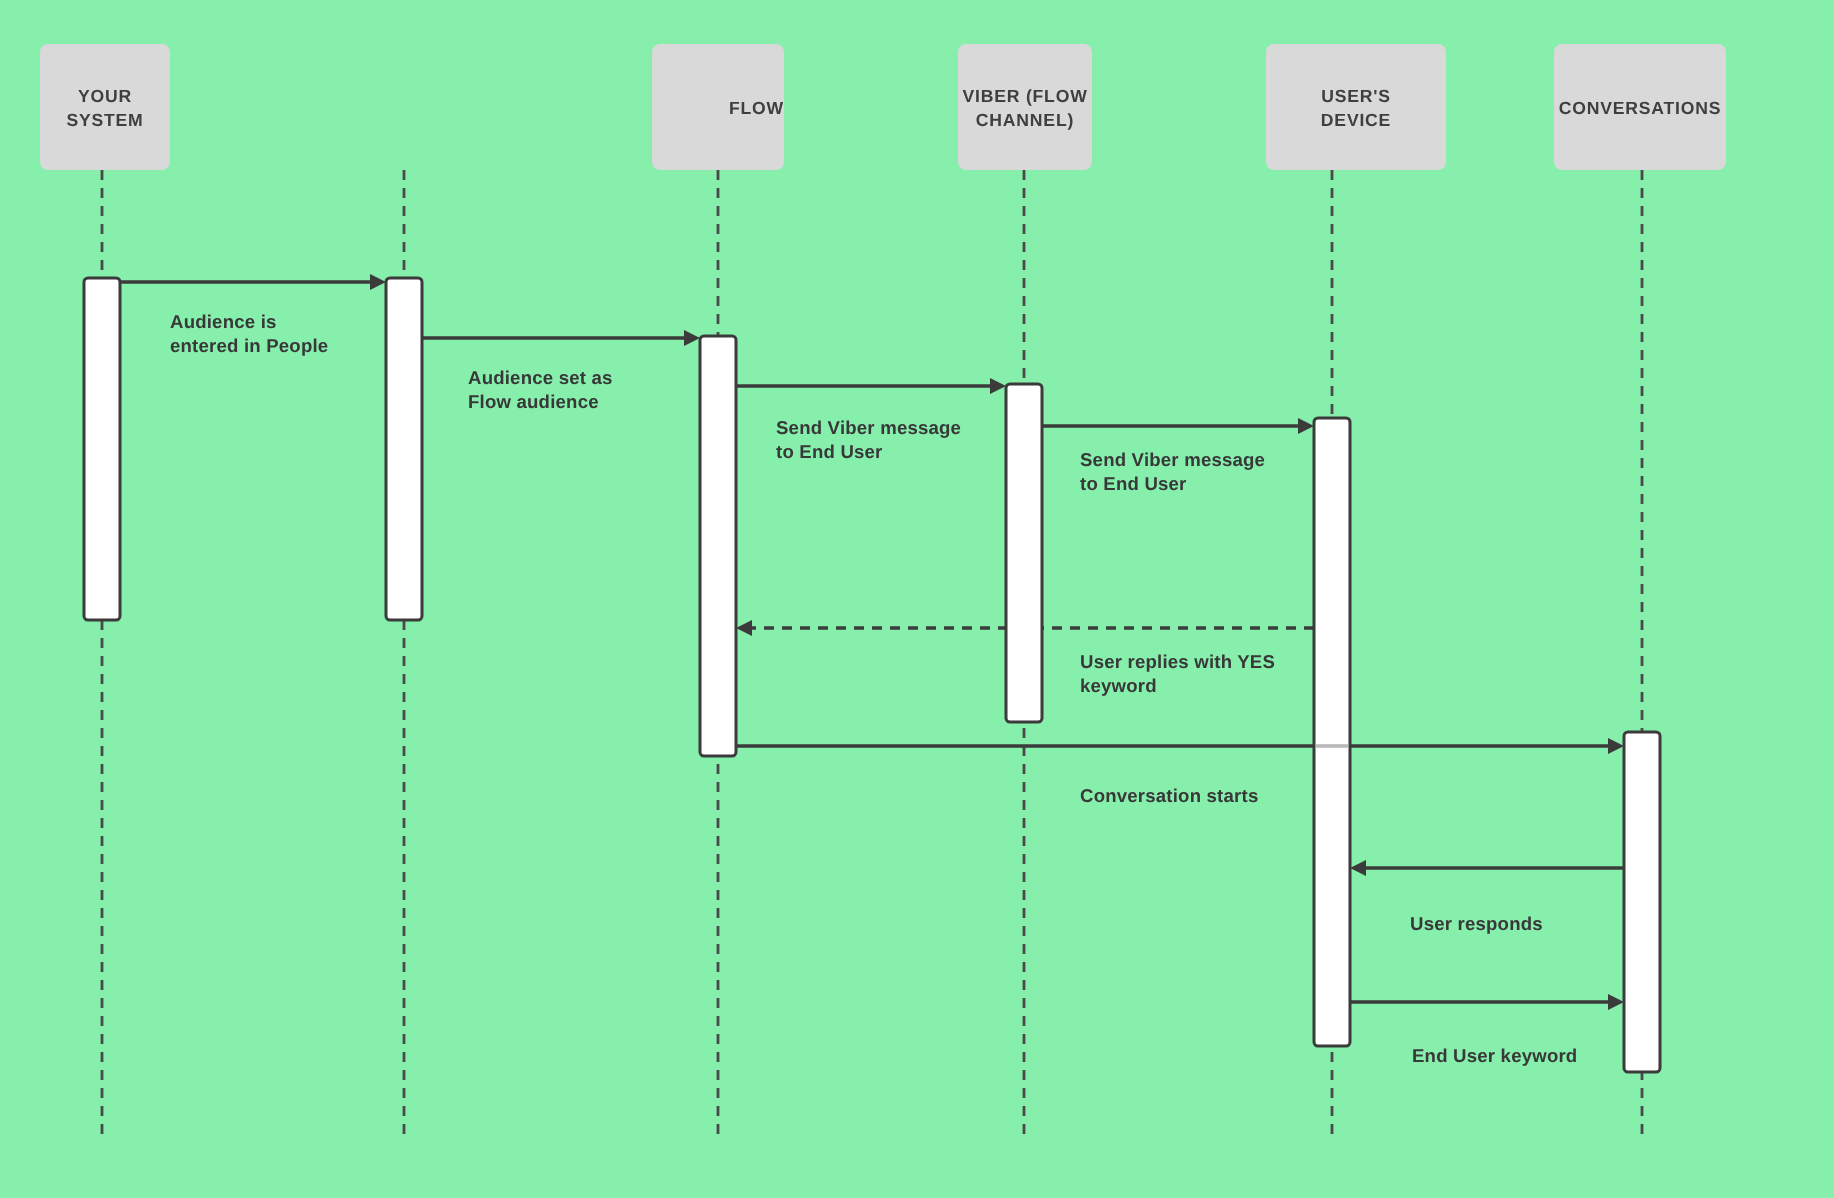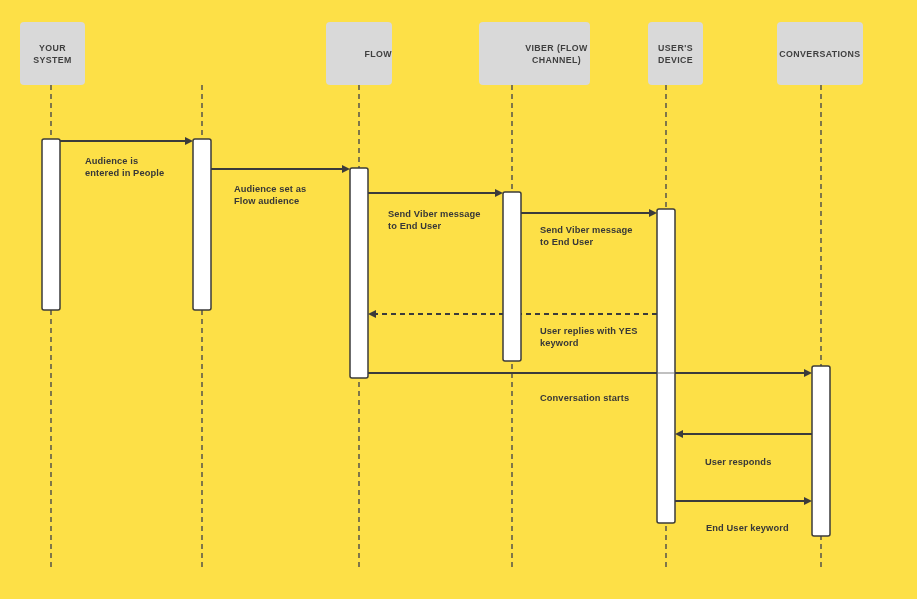--- a/index.html
+++ b/index.html
@@ -1,17 +1,17 @@
 <!DOCTYPE html>
 <html><head>
 <meta charset="utf-8">
 <style>
   html,body{margin:0;padding:0;background:#ffffff;}
   .stage{
-    position:relative;width:917px;height:599px;background:#fde047;overflow:hidden;
+    position:relative;width:917px;height:599px;background:#86efac;overflow:hidden;
     font-family:"Liberation Sans", sans-serif;
   }
   .stage svg{position:absolute;left:0;top:0;}
   .actor{
     position:absolute;top:22px;height:63px;background:#d9d9d9;border-radius:4px;
     display:flex;align-items:center;justify-content:center;text-align:center;
   }
   .actor-label{
     font-size:8.8px;font-weight:bold;color:#3f3f3f;letter-spacing:0.4px;
     line-height:12px;white-space:pre-line;
@@ -74,25 +74,25 @@
     <polygon class="msg-head" points="804,497 812,501 804,505"></polygon>
   </svg>
 
   <div class="actor" style="left:20px;width:65px;">
     <span class="actor-label">YOUR
 SYSTEM</span>
   </div>
   <div class="actor" style="left:326px;width:66px;justify-content:flex-end;">
     <span class="actor-label">FLOW</span>
   </div>
-  <div class="actor" style="left:479px;width:67px;padding-left:44px;">
+  <div class="actor" style="left:479px;width:67px;">
     <span class="actor-label">VIBER (FLOW
 CHANNEL)</span>
   </div>
-  <div class="actor" style="left:633px;width:55px;margin-left:15px;">
+  <div class="actor" style="left:633px;width:90px;">
     <span class="actor-label">USER'S
 DEVICE</span>
   </div>
   <div class="actor" style="left:777px;width:86px;">
     <span class="actor-label">CONVERSATIONS</span>
   </div>
 
   <div class="msg-label" style="left:85px;top:116px;">Audience is
 entered in People</div>
   <div class="msg-label" style="left:234px;top:144px;">Audience set as

